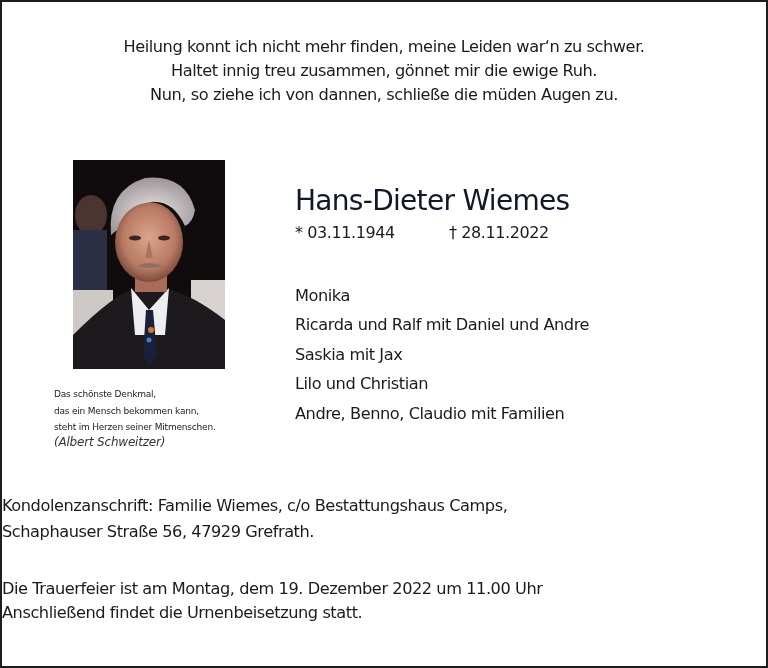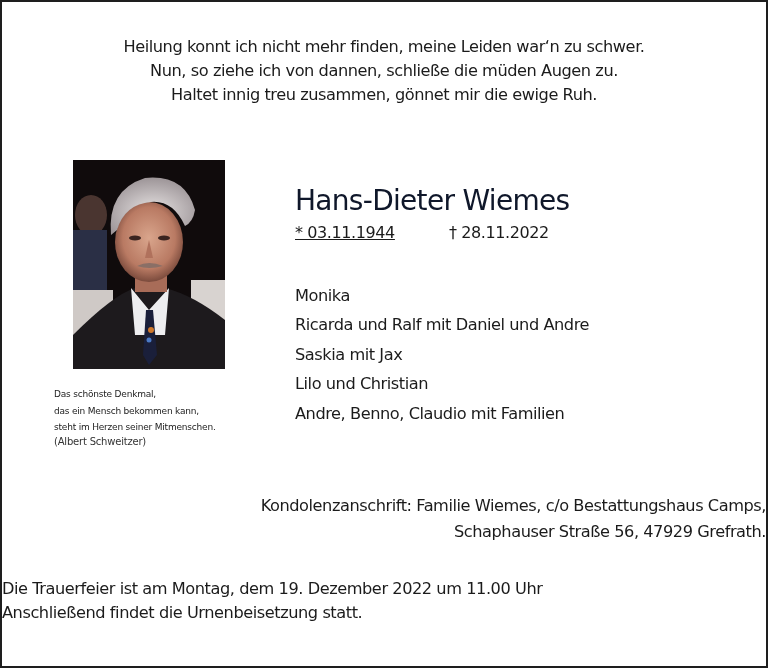--- a/index.html
+++ b/index.html
@@ -26,64 +26,64 @@
     background: #0f0b0b;
     overflow: hidden;
   }
   .photo svg { display: block; }
 
   .quote {
     position: absolute; left: 52px; width: 206px; top: 384px;
     font-size: 9px; line-height: 16.5px;
     letter-spacing: -0.2px; color: #222;
   }
-  .quote .author { font-size: 10px; line-height: 12px; color: #333; }
+  .quote .author { font-size: 12px; line-height: 12px; color: #333; font-style: italic; }
 
   .name {
     position: absolute; left: 293px; top: 182px;
     font-size: 28px; letter-spacing: -0.7px;
     white-space: nowrap; color: #0f172a;
   }
   .born {
     position: absolute; left: 293px; top: 221px;
-    font-size: 16px; letter-spacing: -0.4px; white-space: nowrap; text-decoration: underline;
+    font-size: 16px; letter-spacing: -0.4px; white-space: nowrap;
   }
   .died {
     position: absolute; left: 447px; top: 221px;
     font-size: 16px; letter-spacing: -0.4px; white-space: nowrap;
   }
 
   .mourners {
     position: absolute; left: 293px; top: 279px;
     font-size: 16.2px; line-height: 29.4px;
     letter-spacing: -0.45px;
   }
   .mourners div { white-space: nowrap; }
 
   .condolence {
     position: absolute; left: 0; right: 0; top: 491px;
-    text-align: right;
+    text-align: left;
     font-size: 16.2px; line-height: 26px; letter-spacing: -0.45px;
   }
   .ceremony {
     position: absolute; left: 0; right: 0; top: 575px;
     text-align: left;
     font-size: 16.2px; line-height: 24px; letter-spacing: -0.45px;
   }
   .condolence div, .ceremony div { white-space: nowrap; }
 </style>
 </head>
 <body>
 
 <div class="card">
 
   <div class="poem">
     <div>Heilung konnt ich nicht mehr finden, meine Leiden war‘n zu schwer.</div>
+    <div>Haltet innig treu zusammen, gönnet mir die ewige Ruh.</div>
     <div>Nun, so ziehe ich von dannen, schließe die müden Augen zu.</div>
-    <div>Haltet innig treu zusammen, gönnet mir die ewige Ruh.</div>
   </div>
 
   <div class="photo">
     <svg width="152" height="209" viewBox="0 0 152 209">
       <defs>
         <radialGradient id="face" cx="50%" cy="45%" r="55%">
           <stop offset="0%" stop-color="#d9a58c"></stop>
           <stop offset="70%" stop-color="#b97a63"></stop>
           <stop offset="100%" stop-color="#7a4a3c"></stop>
         </radialGradient>

